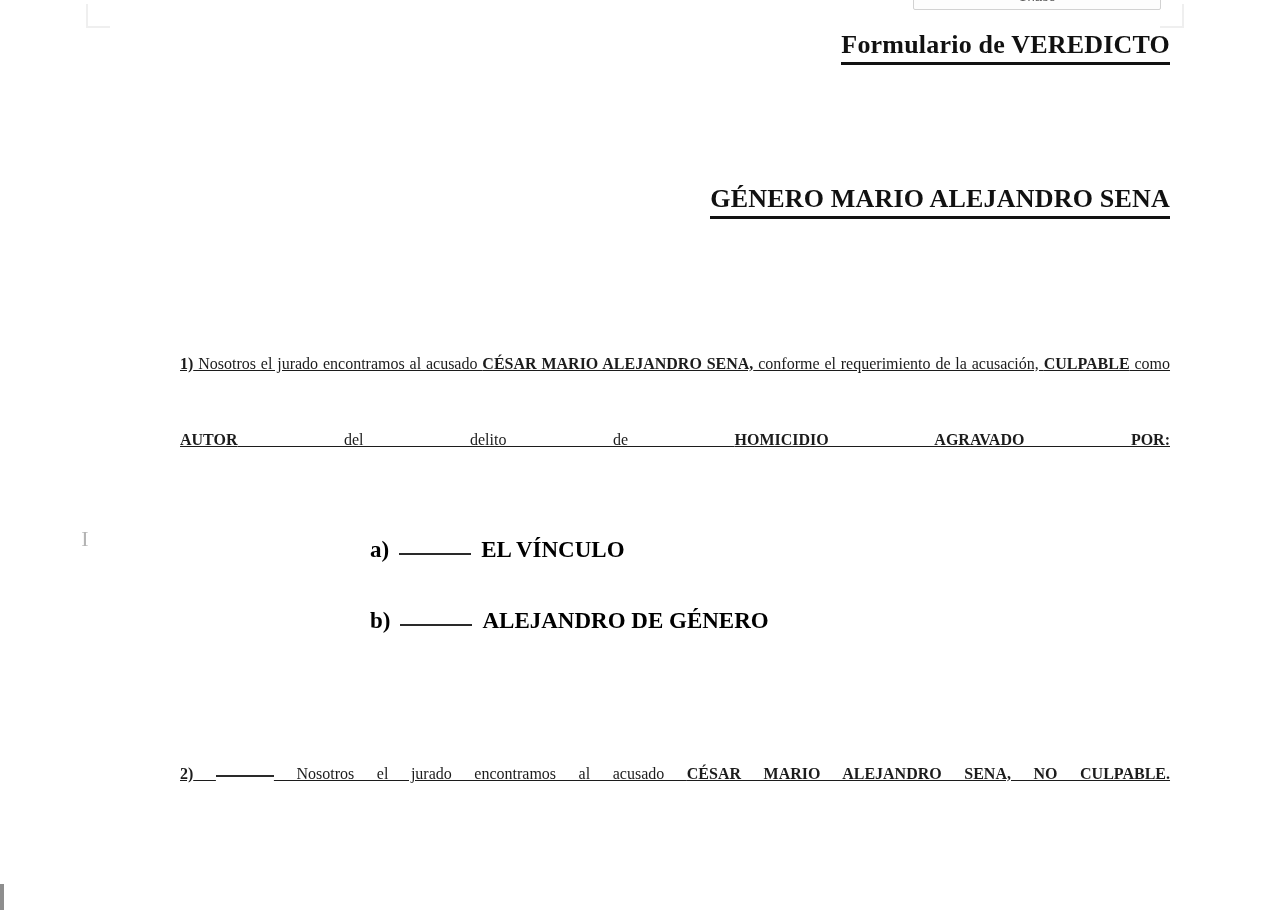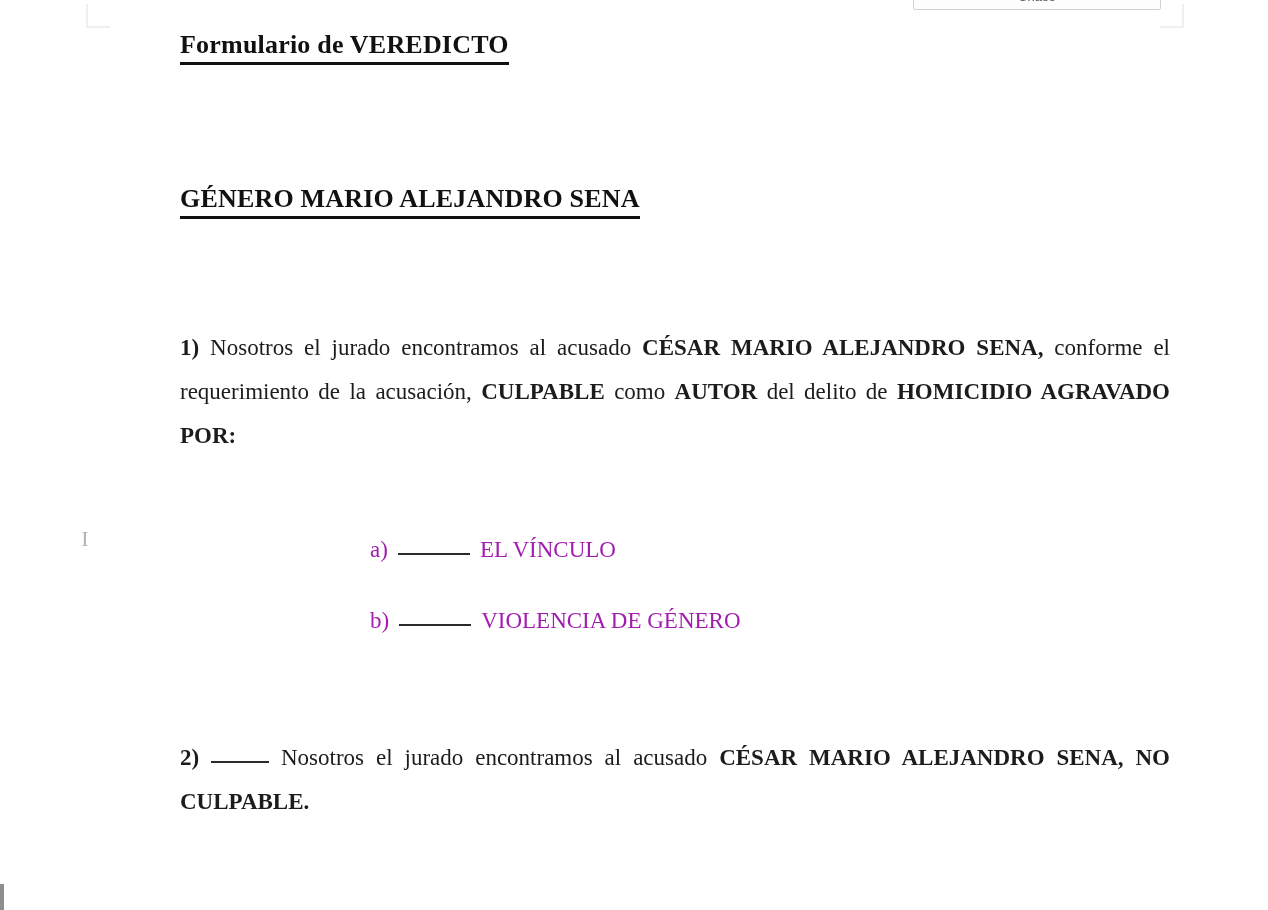--- a/index.html
+++ b/index.html
@@ -88,21 +88,21 @@
   
   .doc {
     position: absolute;
     left: 180px;
     top: 0;
     width: 990px;
     height: 910px;
   }
 
   .heading {
-    text-align: left;
+    text-align: right;
     font-weight: bold;
     font-size: 26px;
     letter-spacing: 0.2px;
     color: #111111;
   }
   .heading .u {
     border-bottom: 3px solid #111111;
     padding-bottom: 2px;
     display: inline-block;
     line-height: 1.1;
@@ -112,23 +112,24 @@
   #h-nombre    { position: absolute; left: 0; top: 184px; width: 100%; }
 
   .ordinal { font-size: 0.72em; vertical-align: 0.42em; }
 
   
   .para {
     position: absolute;
     width: 990px;
     text-align: justify;
     text-justify: inter-word;
-    font-size: 23px;
-    line-height: 44px;
+    font-size: 16px;
+    line-height: 76px;
     color: #1c1c1c;
+    text-decoration: underline;
   }
   .para::after {
     content: "";
     display: inline-block;
     width: 100%;
   }
   #p-1 { left: 0; top: 326px; }
   #p-2 { left: 0; top: 736px; }
 
   .b { font-weight: bold; }
@@ -140,22 +141,22 @@
     vertical-align: 2px;
   }
   .blank-a { width: 72px; }
   .blank-b { width: 72px; }
   .blank-2 { width: 58px; }
 
   
   .subitem {
     position: absolute;
     font-size: 23px;
-    font-weight: normal;
-    color: #a21caf;
+    font-weight: bold;
+    color: #000000;
     white-space: nowrap;
   }
   #sub-a { left: 190px; top: 537px; }
   #sub-b { left: 190px; top: 608px; }
   .subitem .marker { display: inline-block; }
   .subitem .gap { display: inline-block; width: 10px; }
 </style>
 </head>
 <body>
 
@@ -185,21 +186,21 @@
 
     <div class="para" id="p-1">
       <span class="b">1)</span><span> Nosotros el jurado encontramos al acusado </span><span class="b">CÉSAR MARIO ALEJANDRO SENA,</span><span> conforme el requerimiento de la acusación, </span><span class="b">CULPABLE</span><span> como </span><span class="b">AUTOR</span><span> del delito de </span><span class="b">HOMICIDIO AGRAVADO POR:</span>
     </div>
 
     <div class="subitem" id="sub-a">
       <span class="marker">a)</span><span class="gap"></span><span class="blank blank-a"></span><span class="gap"></span><span>EL VÍNCULO</span>
     </div>
 
     <div class="subitem" id="sub-b">
-      <span class="marker">b)</span><span class="gap"></span><span class="blank blank-b"></span><span class="gap"></span><span>VIOLENCIA DE GÉNERO</span>
+      <span class="marker">b)</span><span class="gap"></span><span class="blank blank-b"></span><span class="gap"></span><span>ALEJANDRO DE GÉNERO</span>
     </div>
 
     <div class="para" id="p-2">
       <span class="b">2)</span>&nbsp;<span class="blank blank-2"></span><span> Nosotros el jurado encontramos al acusado </span><span class="b">CÉSAR MARIO ALEJANDRO SENA, NO CULPABLE.</span>
     </div>
 
   </div>
 </div>
 
 </body></html>

